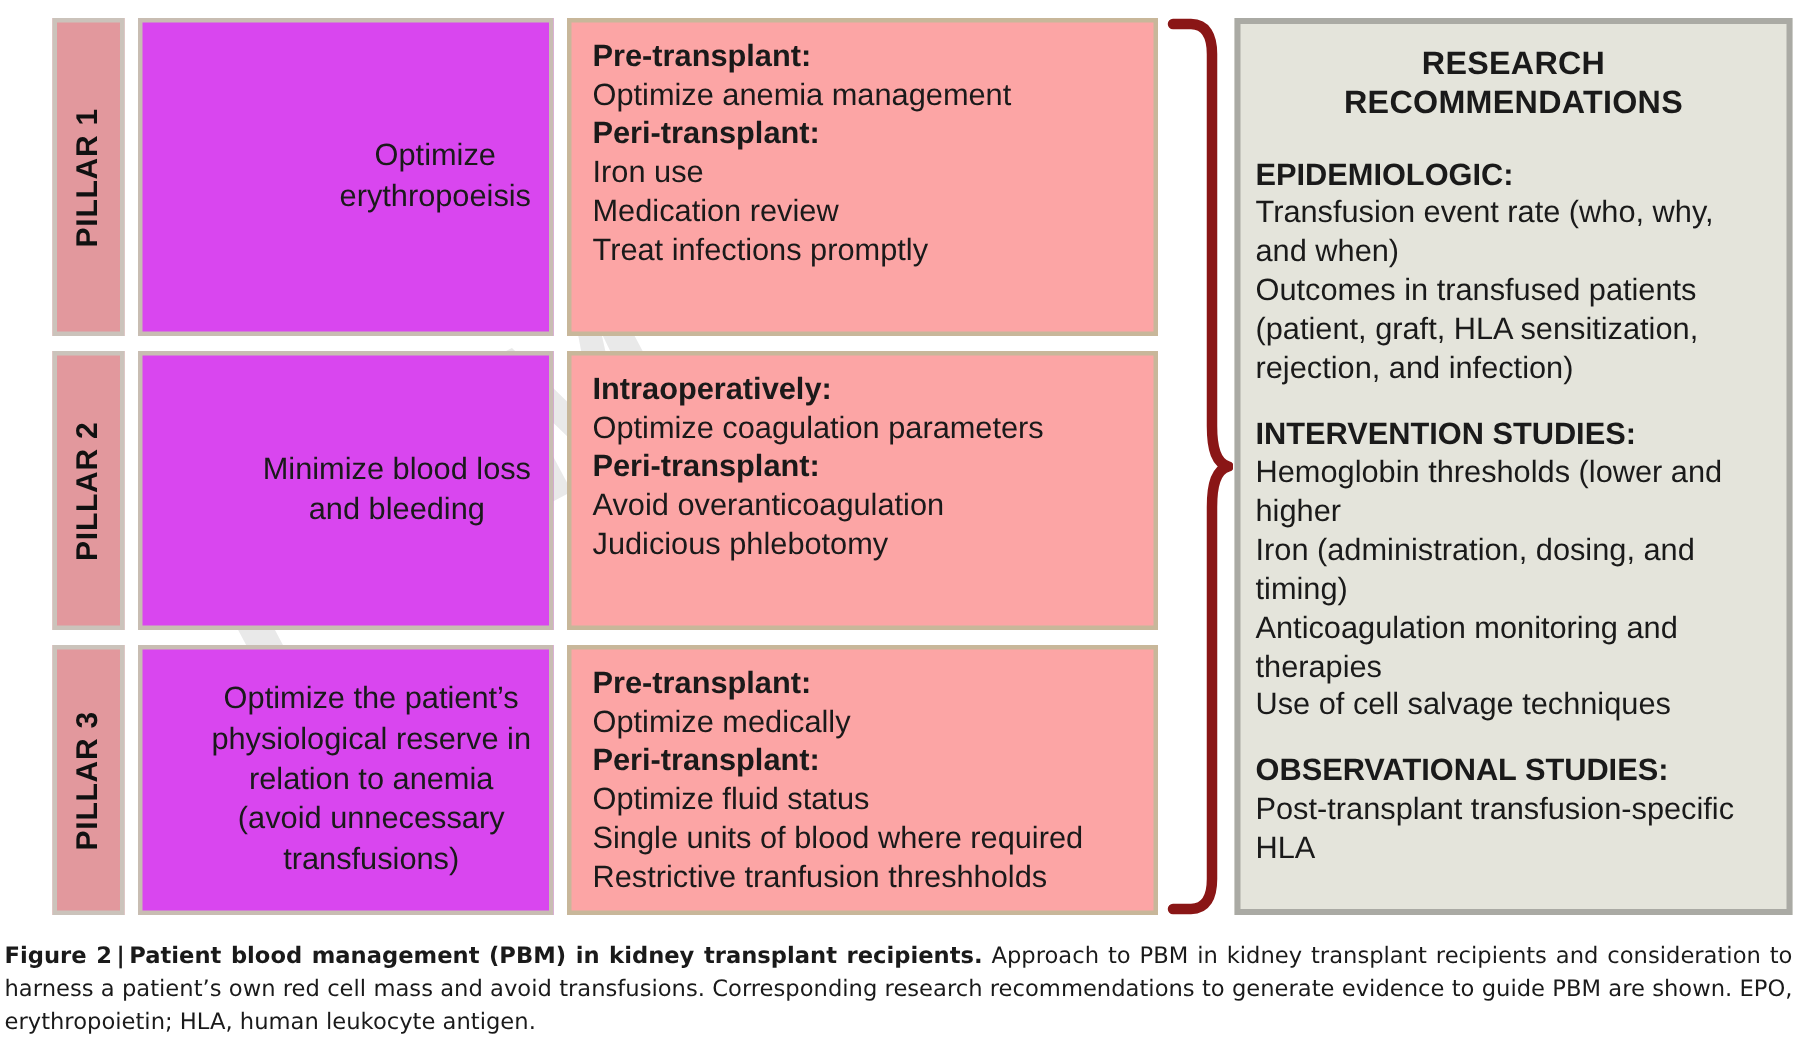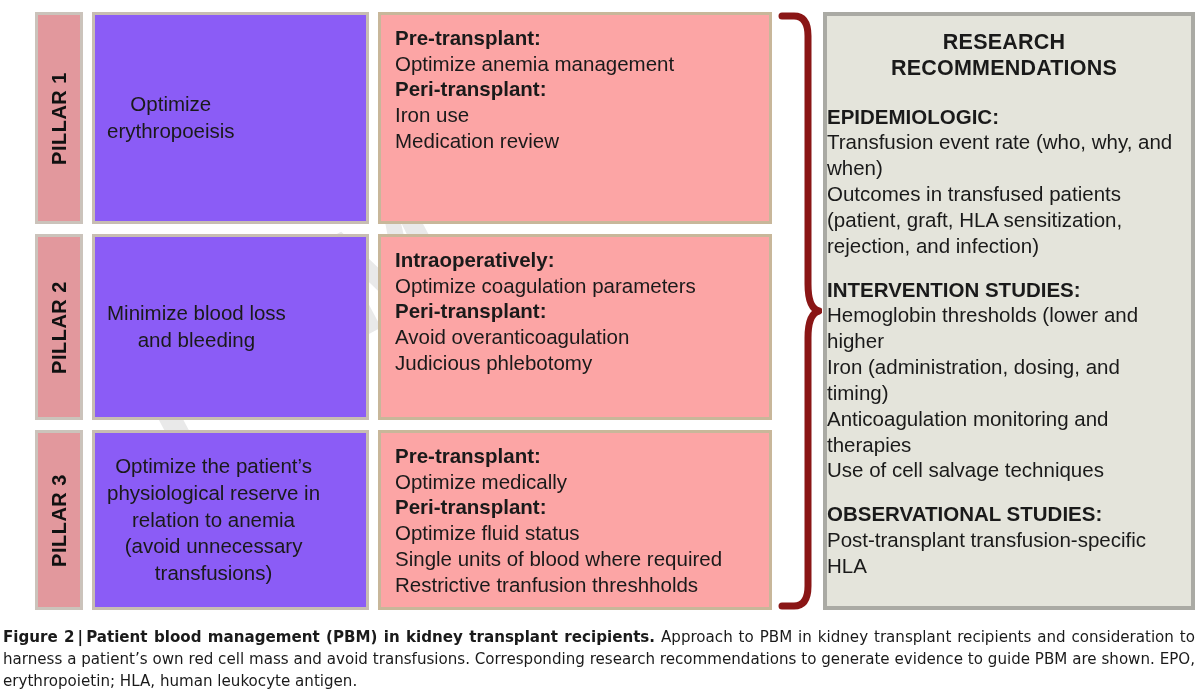--- a/index.html
+++ b/index.html
@@ -71,26 +71,26 @@
     letter-spacing: 0.5px;
     color: #111111;
   }
 
   .pillar-desc {
     position: absolute;
     left: 57px;
     top: 0;
     width: 277px;
     height: 100%;
-    background: #8b5cf6;
+    background: #d946ef;
     border: 3px solid #c8bdb2;
     box-sizing: border-box;
     display: flex;
     align-items: center;
-    justify-content: flex-start;
+    justify-content: flex-end;
     text-align: center;
     padding: 6px 12px;
     font-size: 20.5px;
     line-height: 1.3;
     color: #1a1a1a;
   }
 
   .pillar-detail {
     position: absolute;
     left: 343px;
@@ -127,21 +127,21 @@
   
   .research-panel {
     position: absolute;
     left: 823px;
     top: 12px;
     width: 372px;
     height: 598px;
     background: #e4e4db;
     border: 4px solid #aaaaa4;
     box-sizing: border-box;
-    padding: 14px 10px 10px 0;
+    padding: 14px 10px 10px 10px;
     overflow: hidden;
   }
   .research-title {
     text-align: center;
     font-size: 21.5px;
     font-weight: bold;
     line-height: 1.2;
     letter-spacing: 0.2px;
     margin-bottom: 22px;
   }
@@ -190,20 +190,21 @@
         <div>Optimize</div>
         <div>erythropoeisis</div>
       </div>
     </div>
     <div class="pillar-detail">
       <div class="detail-head">Pre-transplant:</div>
       <div class="detail-line">Optimize anemia management</div>
       <div class="detail-head">Peri-transplant:</div>
       <div class="detail-line">Iron use</div>
       <div class="detail-line">Medication review</div>
+      <div class="detail-line">Treat infections promptly</div>
     </div>
   </div>
 
   <div class="pillar-row r1" style="width:737px;">
     <div class="pillar-tab">
       <span class="pillar-tab-label">PILLAR 2</span>
     </div>
     <div class="pillar-desc">
       <div>
         <div>Minimize blood loss</div>

